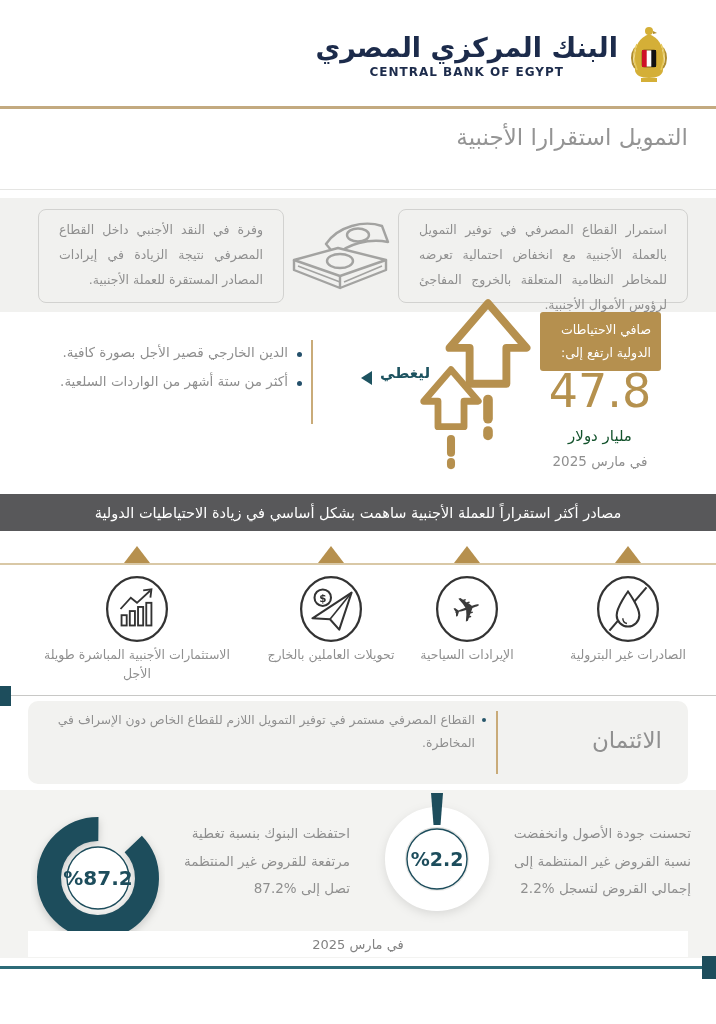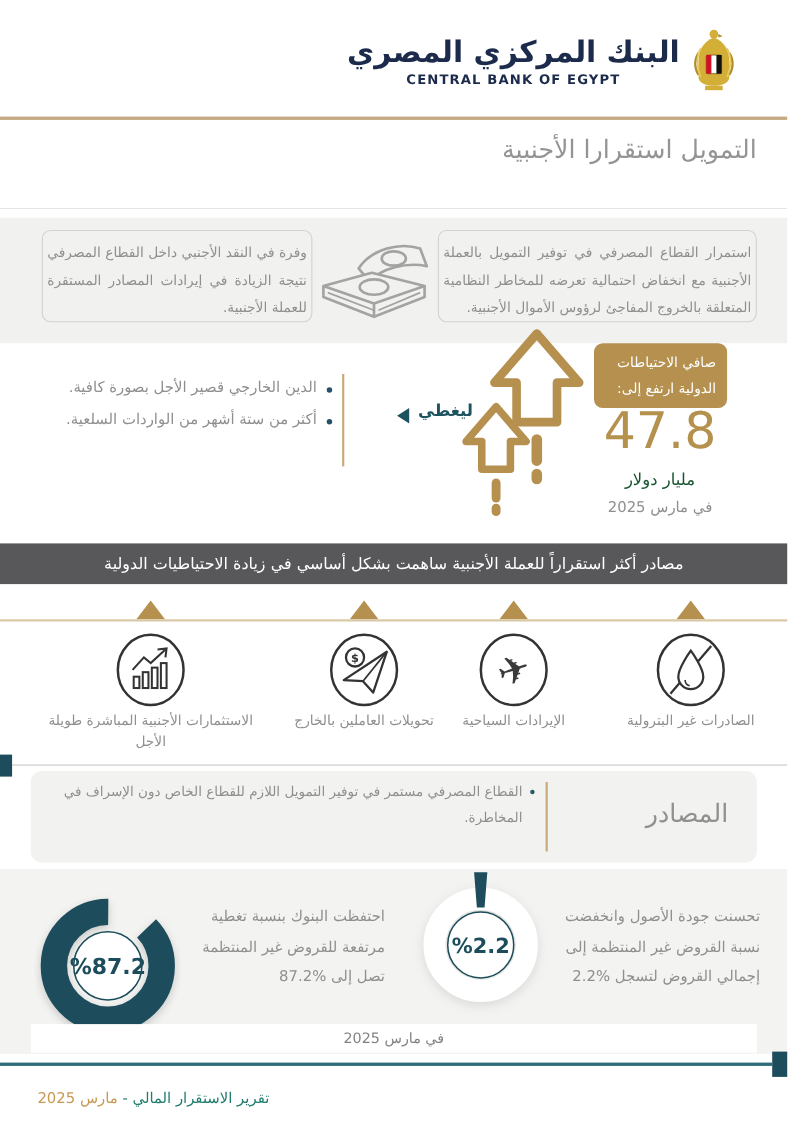--- a/index.html
+++ b/index.html
@@ -11,29 +11,29 @@
   .logo-wrap{top:24px;right:46px;display:flex;flex-direction:row;align-items:center;gap:10px;direction:ltr;}
   .logo-text{text-align:center;color:#1c2b4b;}
   .logo-ar{font-size:27px;font-weight:700;line-height:1.1;}
   .logo-en{font-size:12px;font-weight:600;letter-spacing:1px;margin-top:3px;}
   .gold-rule{top:106px;left:0;width:716px;height:3px;background:#c3aa80;}
   .page-title{top:124px;right:28px;font-size:23px;color:#949494;}
   .light-rule{top:189px;left:0;width:716px;height:1px;background:#e5e5e3;}
 
   
   .summary-band{top:198px;left:0;width:716px;height:114px;background:#f1f1ef;}
-  .sum-box{position:absolute;top:11px;height:84px;border:1px solid #d2d2d0;border-radius:8px;
-           padding:7px 4px;font-size:12.5px;line-height:2.0;color:#8f8f8f;text-align:justify;box-sizing:border-box;}
+  .sum-box{position:absolute;top:11px;height:94px;border:1px solid #d2d2d0;border-radius:8px;
+           padding:7px 20px;font-size:12.5px;line-height:2.0;color:#8f8f8f;text-align:justify;box-sizing:border-box;}
   .sum-box.right{right:28px;width:290px;}
   .sum-box.left{left:38px;width:246px;}
   .money-icon{left:288px;top:14px;}
 
   
   .badge{left:540px;top:312px;width:121px;background:#b5904f;color:#fff;font-size:12.5px;line-height:1.8;
-         padding:7px 10px;border-radius:8px;text-align:right;box-sizing:border-box;}
+         padding:7px 10px;border-radius:3px;text-align:right;box-sizing:border-box;}
   .big-value{left:536px;top:364px;width:128px;font-size:46px;font-weight:400;color:#b5914e;text-align:center;direction:ltr;}
   .value-unit{left:536px;top:427px;width:128px;font-size:15px;color:#14532d;text-align:center;}
   .value-date{left:536px;top:453px;width:128px;font-size:13.5px;color:#8f8f8f;text-align:center;}
   .cover-vline{left:311px;top:340px;width:2px;height:84px;background:#c9ab79;}
   .cover-label{left:380px;top:364px;font-size:15px;font-weight:600;color:#1d5360;}
   .cover-tri{left:361px;top:371px;width:0;height:0;border-top:7px solid transparent;border-bottom:7px solid transparent;border-right:11px solid #1d5360;}
   .cover-bullets{left:28px;top:344px;width:274px;}
   .cov-row{display:flex;direction:rtl;align-items:flex-start;margin-bottom:13px;font-size:13.5px;color:#8f8f8f;}
   .cov-row .dot{width:5px;height:5px;border-radius:50%;background:#24506b;margin-left:9px;margin-top:8px;flex:0 0 auto;}
 
@@ -200,21 +200,21 @@
   </span>
 
   <div class="abs src-label" style="left:553px;width:150px;">الصادرات غير البترولية</div>
   <div class="abs src-label" style="left:392px;width:150px;">الإيرادات السياحية</div>
   <div class="abs src-label" style="left:256px;width:150px;">تحويلات العاملين بالخارج</div>
   <div class="abs src-label" style="left:32px;width:210px;">الاستثمارات الأجنبية المباشرة طويلة الأجل</div>
 
   <div class="abs credit-marker"></div>
   <div class="abs credit-hline"></div>
   <div class="abs credit-box">
-    <div class="credit-title">المصادر</div>
+    <div class="credit-title">الائتمان</div>
     <div class="credit-vline"></div>
     <div class="credit-bullets">
       <div class="cr-row">
         <span class="dot"></span>
         <span>القطاع المصرفي مستمر في توفير التمويل اللازم للقطاع الخاص دون الإسراف في المخاطرة.</span>
       </div>
     </div>
   </div>
 
   <div class="abs donut-band"></div>
@@ -239,17 +239,14 @@
       <circle r="30" fill="#ffffff" stroke="#1d4d5c" stroke-width="1.4"></circle>
       <text x="0" y="7" text-anchor="middle" font-size="19" font-weight="bold" fill="#1d4d5c">%2.2</text>
     </svg>
   </span>
   <div class="abs donut-text" style="left:505px;top:820px;width:186px;">تحسنت جودة الأصول وانخفضت نسبة القروض غير المنتظمة إلى إجمالي القروض لتسجل %2.2</div>
 
   <div class="abs date-bar">في مارس 2025</div>
 
   <div class="abs bottom-rule"></div>
   <div class="abs bottom-square"></div>
-  <div class="abs footer">
-    <span class="report">تقرير الاستقرار المالي - </span><span class="fdate">مارس 2025</span>
-  </div>
 
 </div>
 
 </body></html>

